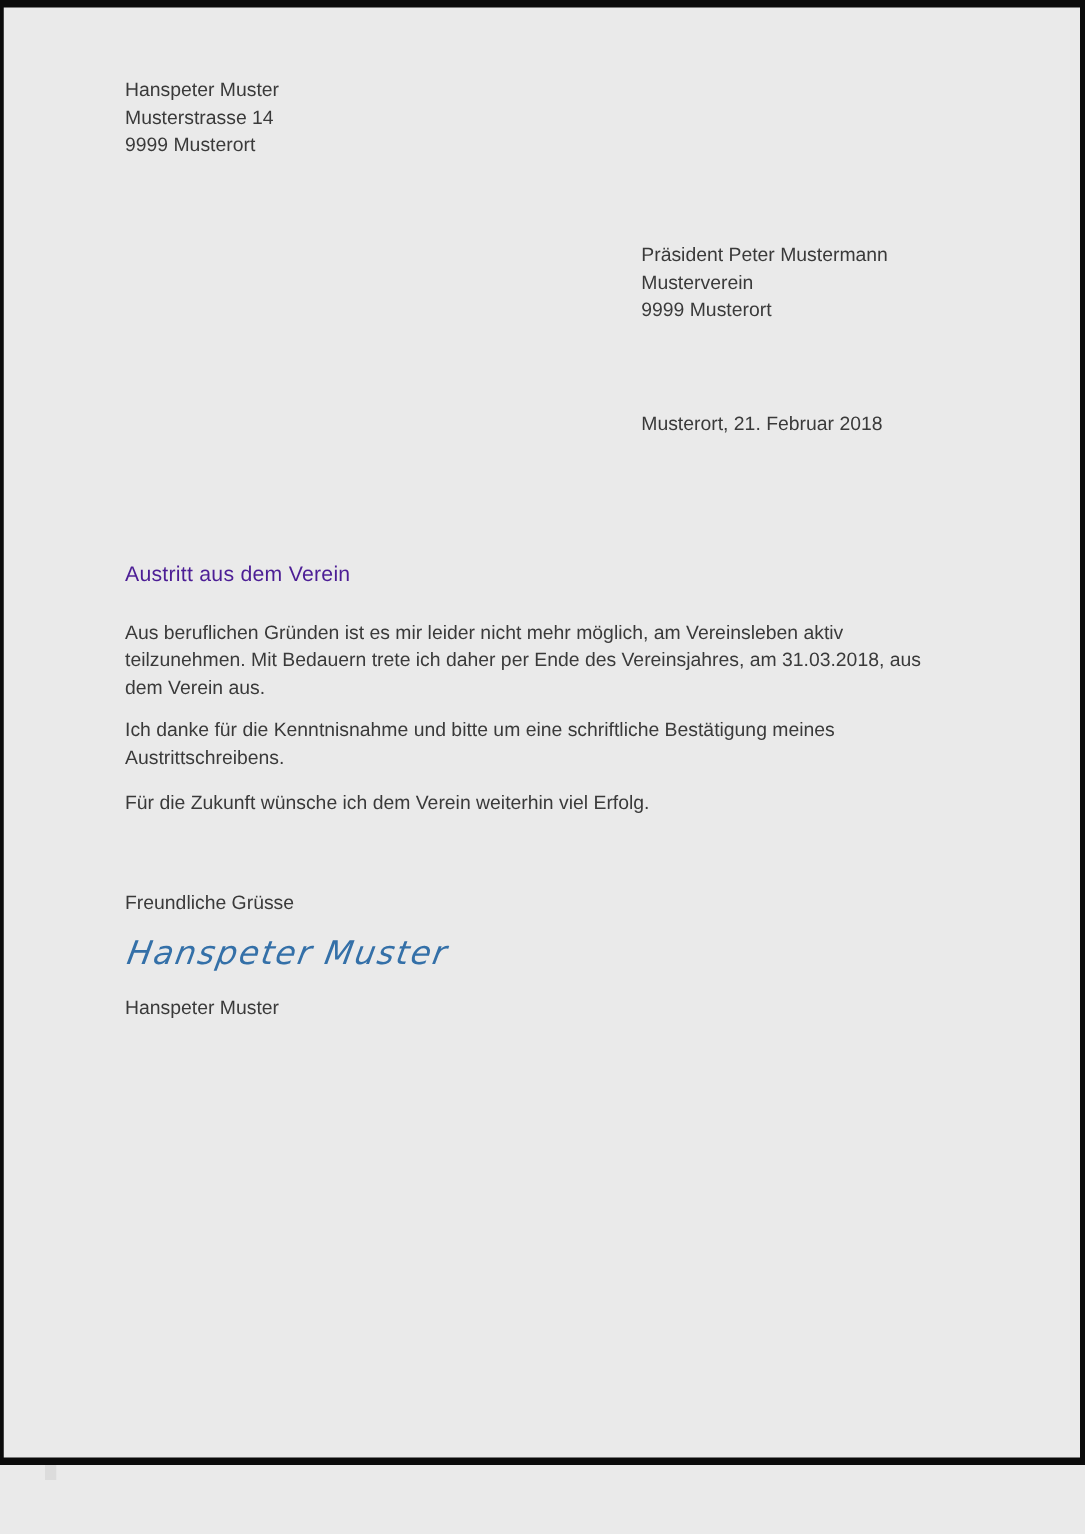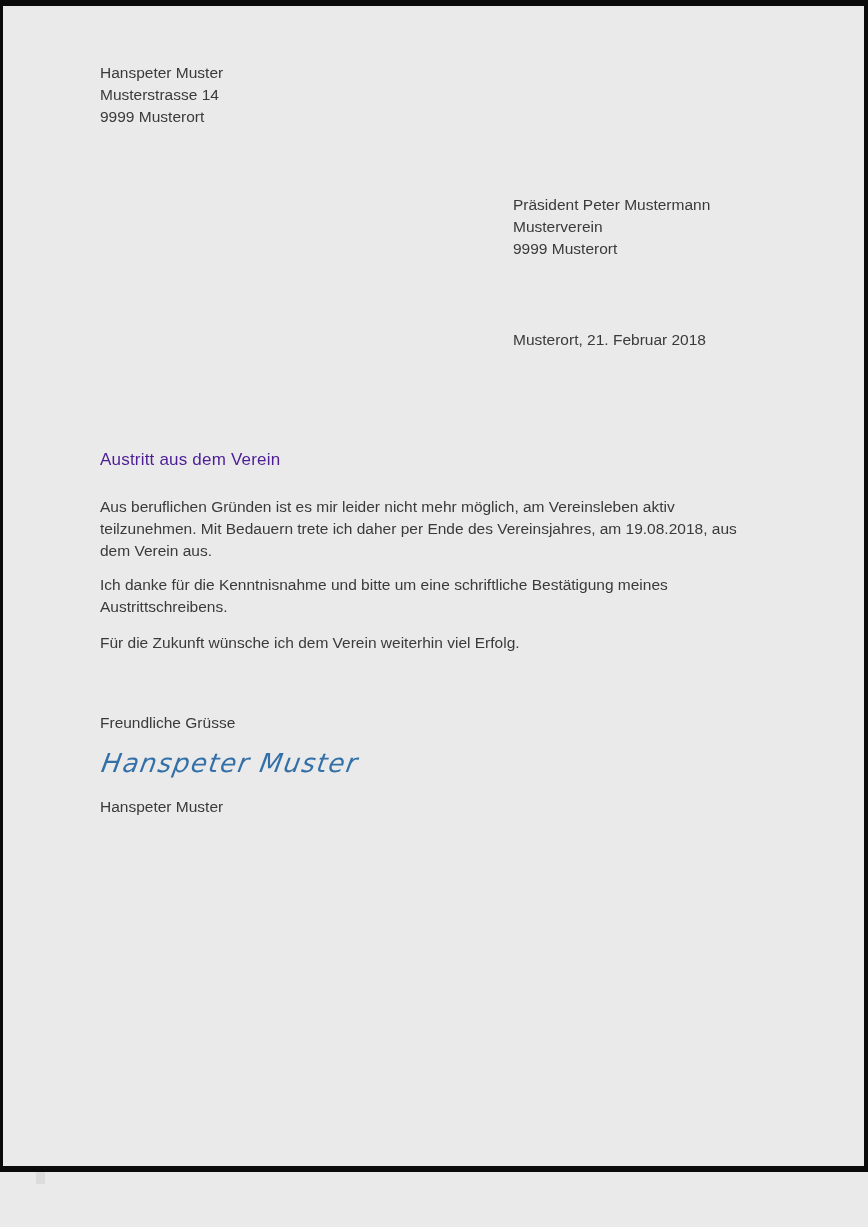--- a/index.html
+++ b/index.html
@@ -80,21 +80,21 @@
     <div>Präsident Peter Mustermann</div>
     <div>Musterverein</div>
     <div>9999 Musterort</div>
   </div>
 
   <div class="block dateline">Musterort, 21. Februar 2018</div>
 
   <div class="block subject">Austritt aus dem Verein</div>
 
 
-  <div class="block para para1">Aus beruflichen Gründen ist es mir leider nicht mehr möglich, am Vereinsleben aktiv teilzunehmen. Mit Bedauern trete ich daher per Ende des Vereinsjahres, am 19.08.2018, aus dem Verein aus.</div>
+  <div class="block para para1">Aus beruflichen Gründen ist es mir leider nicht mehr möglich, am Vereinsleben aktiv teilzunehmen. Mit Bedauern trete ich daher per Ende des Vereinsjahres, am 31.03.2018, aus dem Verein aus.</div>
   <div class="block para para3">Für die Zukunft wünsche ich dem Verein weiterhin viel Erfolg.</div>
   <div class="block para para2">Ich danke für die Kenntnisnahme und bitte um eine schriftliche Bestätigung meines Austrittschreibens.</div>
 
   <div class="block closing">Freundliche Grüsse</div>
 
   <div class="block signature">Hanspeter Muster</div>
 
   <div class="block signed-name">Hanspeter Muster</div>
 
   <div class="faint-artifact"></div>

